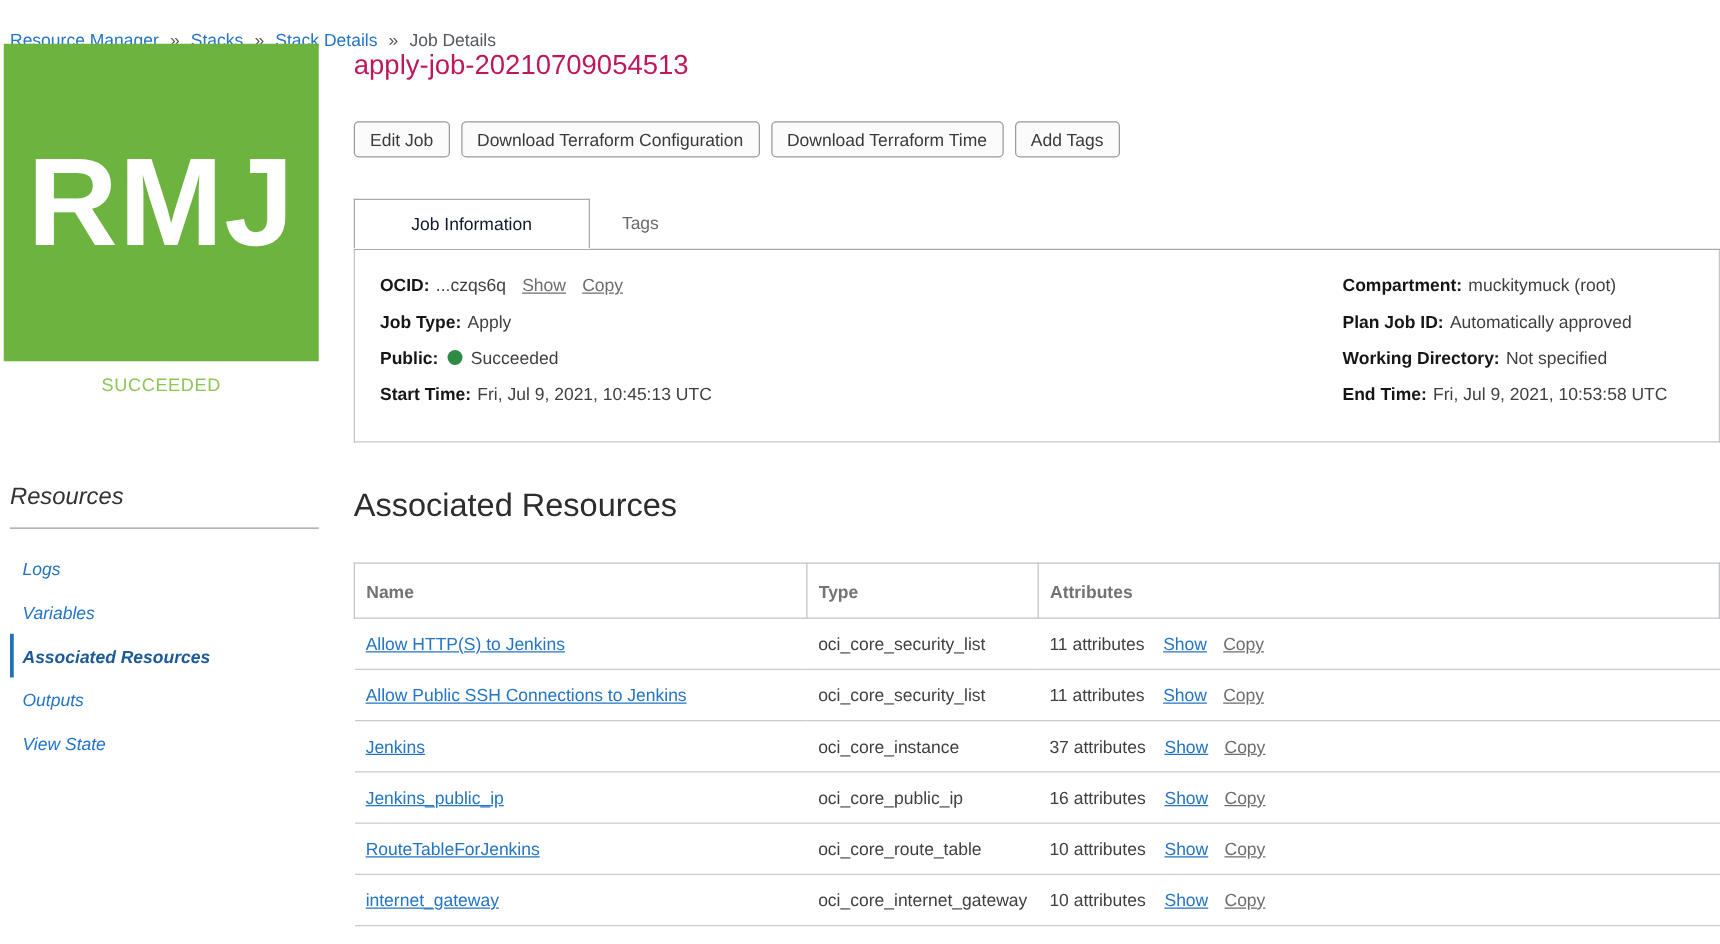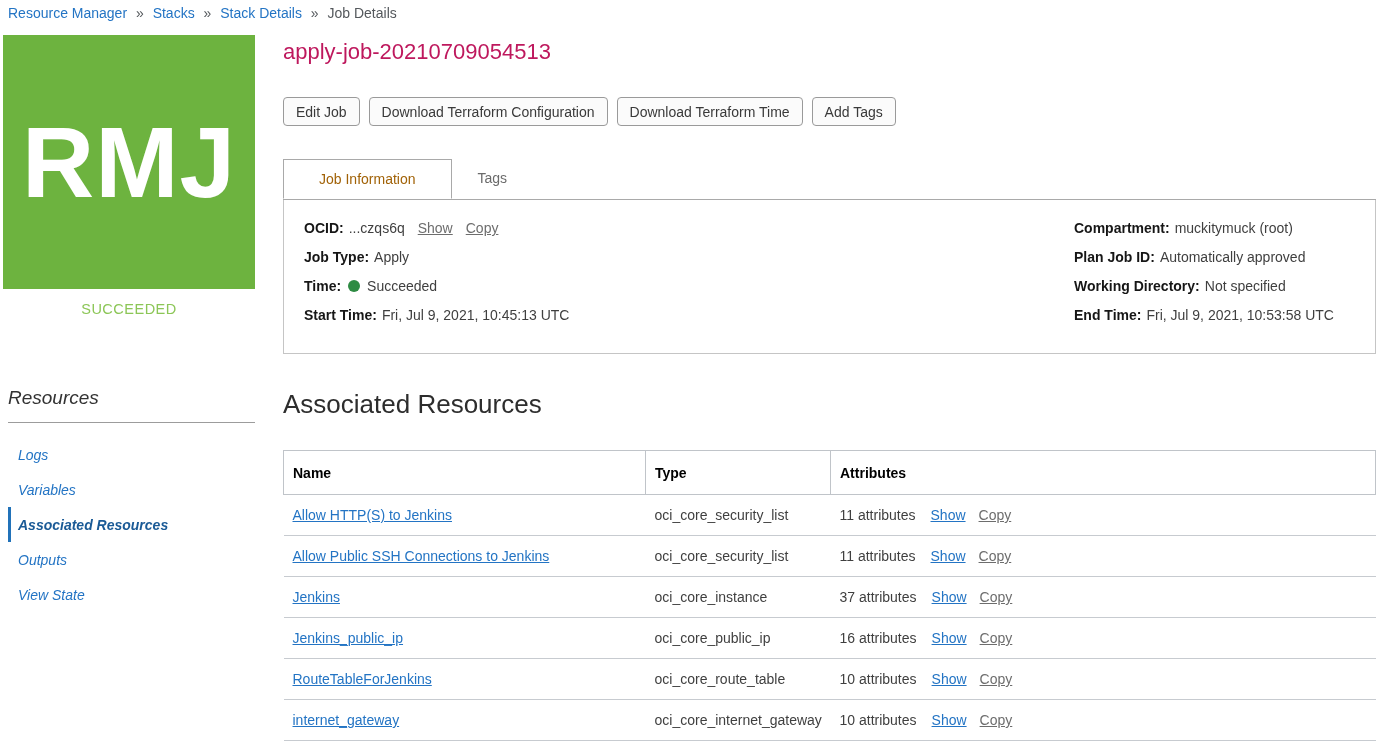--- a/index.html
+++ b/index.html
@@ -6,21 +6,21 @@
   html, body { width: 1376px; height: 755px; overflow: hidden; }
   body {
     font-family: "Liberation Sans", sans-serif;
     font-size: 14px;
     color: #3f3f3f;
     background: #ffffff;
   }
   a { cursor: pointer; }
 
   
-  .breadcrumb { padding: 5px 0 0 8px; height: 27px; font-size: 14px; }
+  .breadcrumb { padding: 24px 0 0 8px; height: 27px; font-size: 14px; }
   .crumb-link { color: #2374c4; text-decoration: none; }
   .crumb-sep { color: #54585c; margin: 0 5px; }
   .crumb-current { color: #54585c; }
 
   
   .layout { display: flex; align-items: flex-start; margin-top: 8px; }
   .side-col { width: 283px; flex: none; }
   .main-col { flex: 1; min-width: 0; }
 
   
@@ -71,22 +71,22 @@
   .tabs { margin-top: 33px; display: flex; border-bottom: 1px solid #a9a9a9; }
   .tab {
     height: 40px; line-height: 39px;
     padding: 0 26px;
     color: #6b6b6b; cursor: pointer; white-space: nowrap;
   }
   .tab.active {
     background: #fff;
     border: 1px solid #a9a9a9; border-bottom: 1px solid #fff;
     margin-bottom: -1px;
-    color: #a16207;
-    padding: 0 35px;
+    color: #0f172a;
+    padding: 0 45px;
   }
 
   
   .panel {
     border: 1px solid #c5c5c5; border-top: none;
     display: flex;
     padding: 19px 0 18px 20px;
   }
   .info-col.left  { width: 770px; flex: none; }
   .info-col.right { flex: 1; }
@@ -98,21 +98,21 @@
     display: inline-block; width: 12px; height: 12px; border-radius: 50%;
     background: #2e8b43; margin: 0 7px 0 2px; flex: none;
   }
 
   
   .section-title { font-size: 26px; font-weight: 400; color: #2d2d2d; margin-top: 34px; line-height: 32px; }
   table.res-table { border-collapse: collapse; width: 100%; margin-top: 30px; table-layout: fixed; }
   .res-table th {
     border: 1px solid #c0c4c9;
     height: 44px;
-    text-align: left; font-weight: 700; color: #000000; font-size: 14px;
+    text-align: left; font-weight: 700; color: #737373; font-size: 14px;
     padding-left: 9px;
   }
   .res-table col.c-name { width: 362px; }
   .res-table col.c-type { width: 185px; }
   .res-table td {
     border-bottom: 1px solid #c7cbd0;
     height: 41px;
     padding-left: 9px;
     color: #3f3f3f; white-space: nowrap; overflow: hidden;
   }
@@ -175,21 +175,21 @@
             <span class="field-label">OCID:</span>
             <span class="field-value">...czqs6q</span>
             <a class="gray-link">Show</a>
             <a class="gray-link">Copy</a>
           </div>
           <div class="field">
             <span class="field-label">Job Type:</span>
             <span class="field-value">Apply</span>
           </div>
           <div class="field">
-            <span class="field-label">Time:</span>
+            <span class="field-label">Public:</span>
             <span class="status-dot"></span>
             <span class="field-value">Succeeded</span>
           </div>
           <div class="field">
             <span class="field-label">Start Time:</span>
             <span class="field-value">Fri, Jul 9, 2021, 10:45:13 UTC</span>
           </div>
         </div>
       <div class="info-col right" id="info-right">
           <div class="field">

